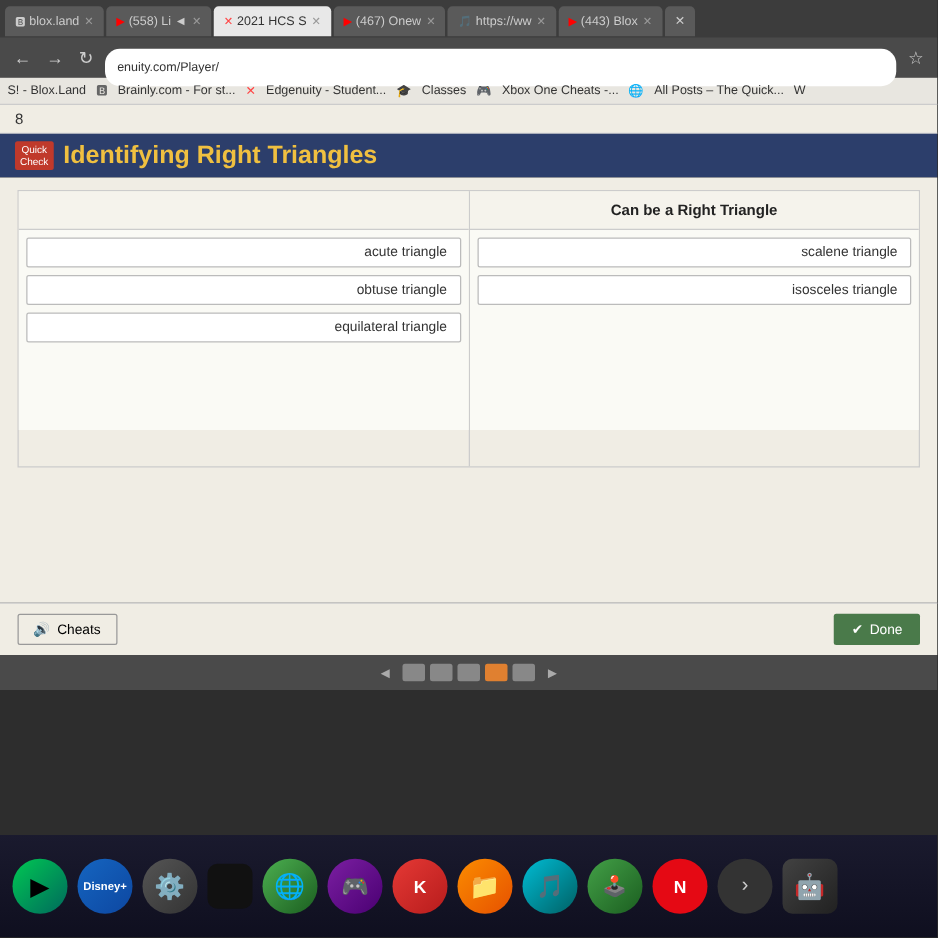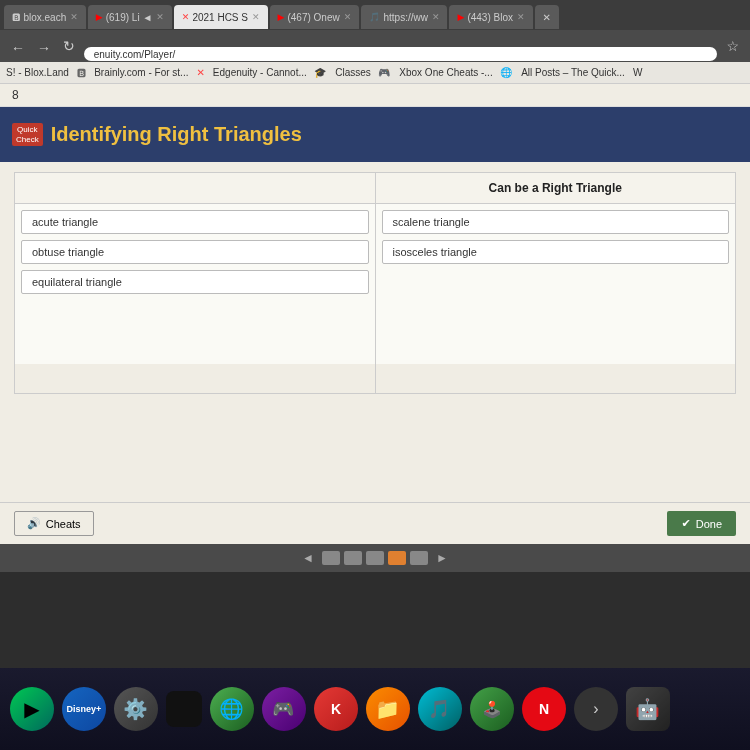--- a/index.html
+++ b/index.html
@@ -61,21 +61,21 @@
       gap: 6px;
     }
     .address-input {
       background: #fff;
       border: none;
       border-radius: 12px;
       padding: 2px 10px;
       font-size: 10px;
       color: #333;
       flex: 1;
-      height: 14px;
+      height: 30px;
       margin-top: 16px;
     }
     .nav-btn {
       color: #ccc;
       font-size: 14px;
       cursor: pointer;
       padding: 0 3px;
     }
 
     
@@ -101,21 +101,21 @@
       background: #f0ede4;
       width: 100%;
       height: calc(750px - 62px - 22px - 50px - 60px);
       overflow: hidden;
       position: relative;
     }
 
     
     .page-header {
       background: #2c3e6b;
-      padding: 16px 12px;
+      padding: 6px 12px;
       display: flex;
       align-items: flex-end;
       gap: 8px;
     }
     .quick-check-label {
       background: #c0392b;
       color: white;
       font-size: 8px;
       padding: 2px 4px;
       border-radius: 2px;
@@ -178,21 +178,21 @@
       flex-direction: column;
       gap: 6px;
       min-height: 160px;
       background: #fafaf5;
     }
 
     .drag-item {
       background: white;
       border: 1px solid #bbb;
       padding: 5px 10px;
-      text-align: left;
+      text-align: right;
       font-size: 11px;
       color: #333;
       cursor: grab;
       border-radius: 2px;
     }
 
     
     .bottom-bar {
       background: #f0ede4;
       border-top: 1px solid #ccc;
@@ -339,26 +339,26 @@
       border-radius: 8px;
     }
   </style>
 </head>
 <body>
 
 <div class="browser-chrome">
   <div class="tab-bar">
     <div class="tab">
       <span style="font-size:9px;">🅱</span>
-      <span style="margin-left:3px;font-size:10px;">blox.each</span>
+      <span style="margin-left:3px;font-size:10px;">blox.land</span>
       <span class="tab-close">✕</span>
     </div>
     <div class="tab">
       <span style="color:#f00;font-size:9px;">▶</span>
-      <span style="margin-left:3px;font-size:10px;">(619) Li ◄</span>
+      <span style="margin-left:3px;font-size:10px;">(558) Li ◄</span>
       <span class="tab-close">✕</span>
     </div>
     <div class="tab active">
       <span style="color:#f44;font-size:9px;">✕</span>
       <span style="margin-left:3px;font-size:10px;">2021 HCS S</span>
       <span class="tab-close">✕</span>
     </div>
     <div class="tab">
       <span style="color:#f00;font-size:9px;">▶</span>
       <span style="margin-left:3px;font-size:10px;">(467) Onew</span>
@@ -385,21 +385,21 @@
     <input class="address-input" type="text" value="enuity.com/Player/" style="">
     <span class="nav-btn">☆</span>
   </div>
 </div>
 
 <div class="bookmarks-bar">
   <span class="bookmark">S! - Blox.Land</span>
   <span style="color:#666;font-size:10px;">🅱</span>
   <span class="bookmark">Brainly.com - For st...</span>
   <span style="font-size:10px;color:#f44;">✕</span>
-  <span class="bookmark">Edgenuity - Cannot...</span>
+  <span class="bookmark">Edgenuity - Student...</span>
   <span style="font-size:10px;color:#f90;">🎓</span>
   <span class="bookmark">Classes</span>
   <span style="font-size:10px;">🎮</span>
   <span class="bookmark">Xbox One Cheats -...</span>
   <span style="font-size:10px;">🌐</span>
   <span class="bookmark">All Posts – The Quick...</span>
   <span class="bookmark">W</span>
 </div>
 
 <div class="page-number">

